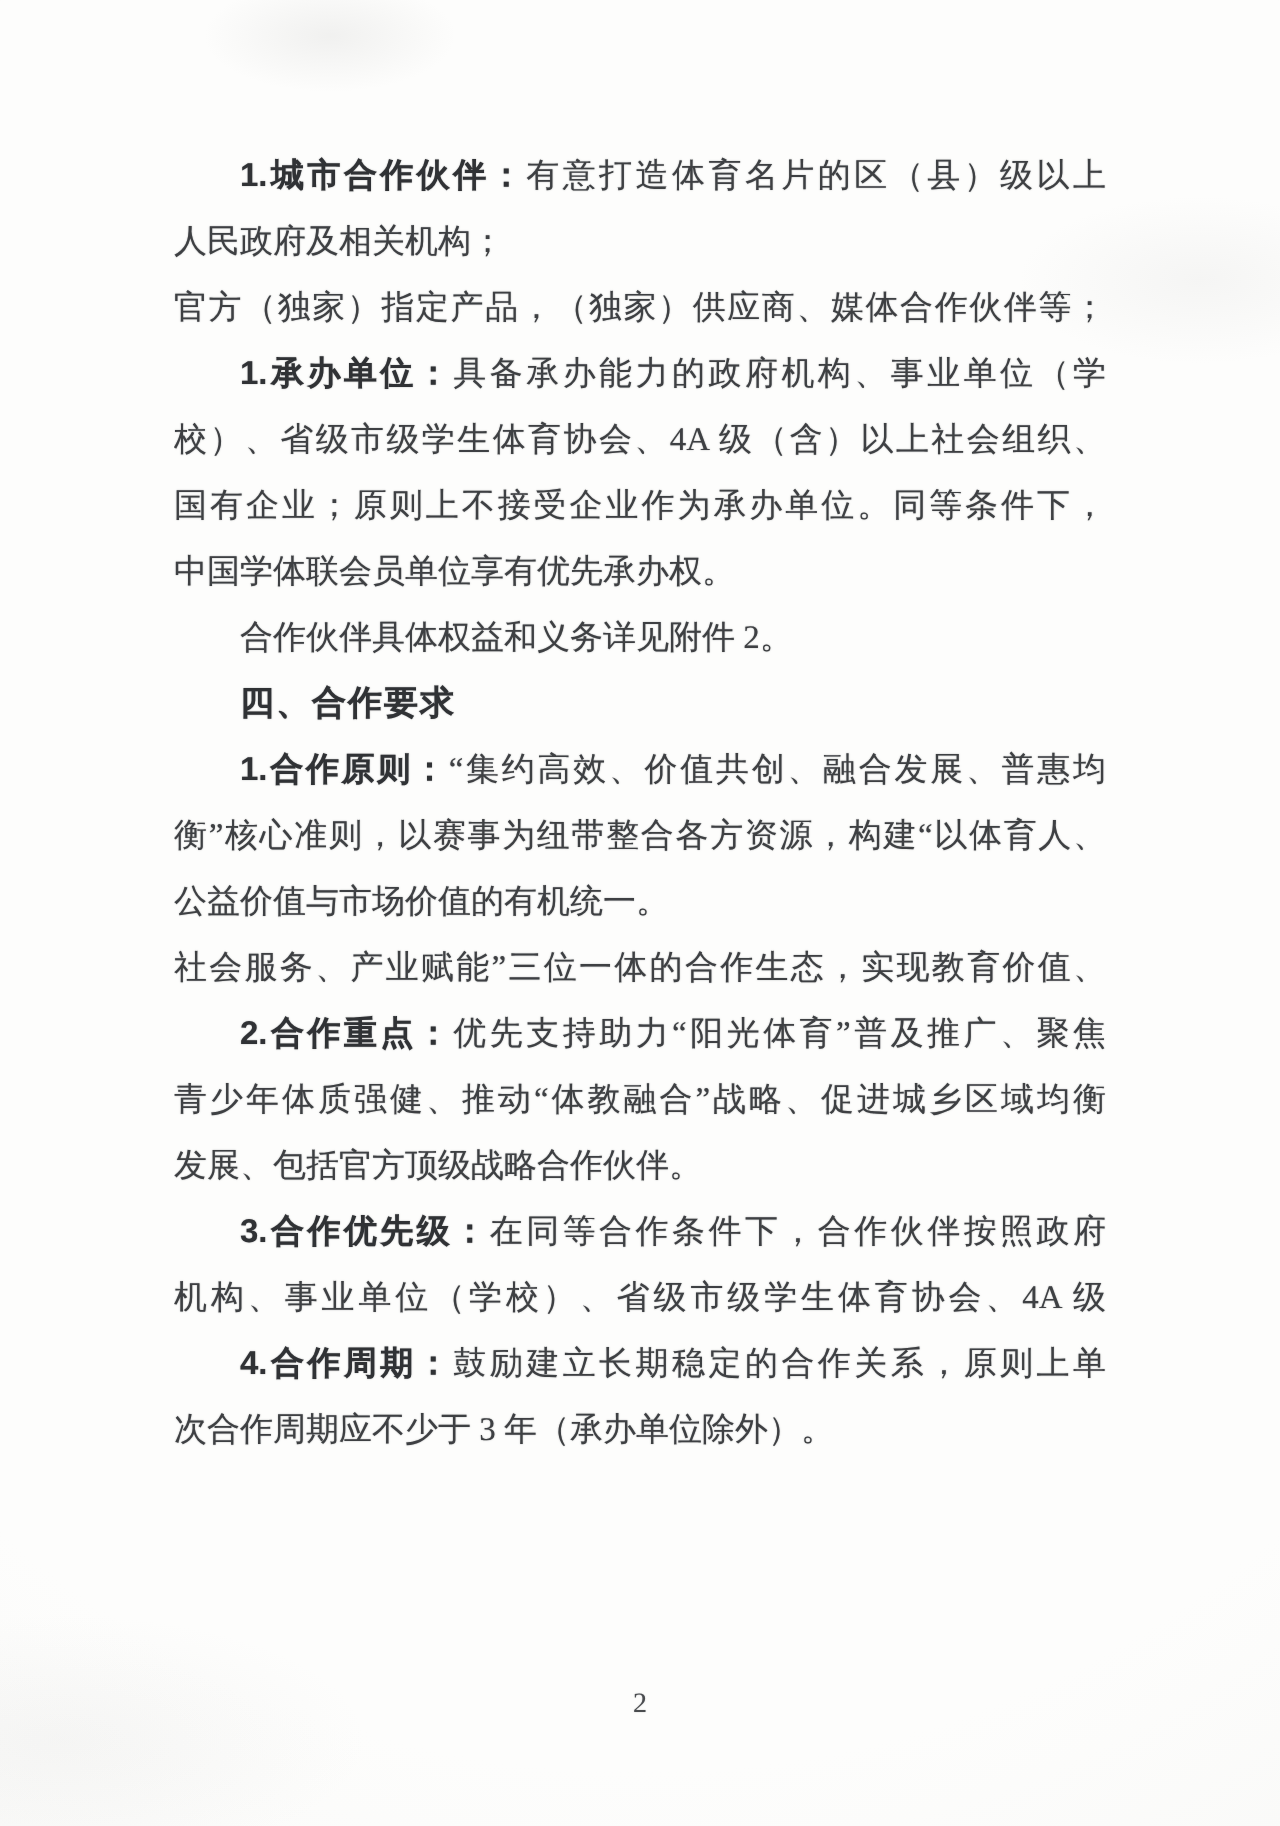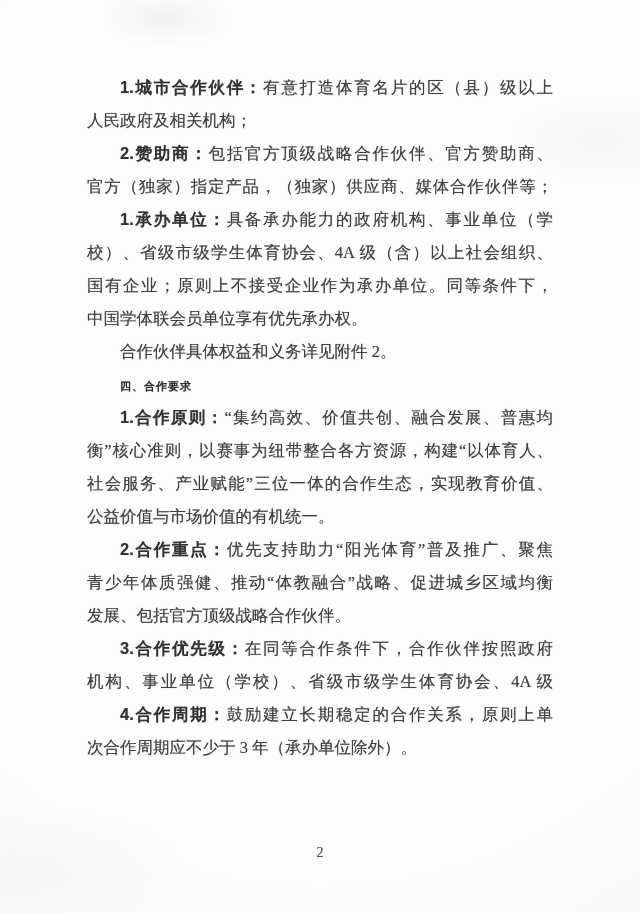--- a/index.html
+++ b/index.html
@@ -47,53 +47,52 @@
   .line.full {
     text-align: justify;
     text-align-last: justify;
   }
   .seg-b {
     font-family: "Liberation Sans", "DejaVu Sans", sans-serif;
     font-weight: 700;
     color: var(--bold-text, #303235);
   }
   .line.heading .seg-b {
-    font-size: 11px;
+    font-size: 17px;
     letter-spacing: 1px;
   }
   .pagenum {
     position: absolute;
     left: 0; top: 845px;
     width: 640px;
     text-align: center;
     font-family: "Liberation Serif", "DejaVu Serif", serif;
     font-size: 14px;
     color: #4a4c4f;
     text-shadow: 0 0 0.6px rgba(74,76,79,0.5);
   }
 </style>
 </head>
 <body>
 
 <div class="paper">
   <div class="content">
       <div class="line indent full"><span class="seg-b">1.城市合作伙伴：</span><span class="seg-r">有意打造体育名片的区（县）级以上</span></div>
       <div class="line"><span class="seg-r">人民政府及相关机构；</span></div>
-      <div class="line indent full"><span class="seg-b">2.赞助商：</span><span class="seg-r">包括官方顶级战略合作伙伴、官方赞助商、</span></div>
       <div class="line full"><span class="seg-r">官方（独家）指定产品，（独家）供应商、媒体合作伙伴等；</span></div>
       <div class="line indent full"><span class="seg-b">1.承办单位：</span><span class="seg-r">具备承办能力的政府机构、事业单位（学</span></div>
       <div class="line full"><span class="seg-r">校）、省级市级学生体育协会、4A 级（含）以上社会组织、</span></div>
       <div class="line full"><span class="seg-r">国有企业；原则上不接受企业作为承办单位。同等条件下，</span></div>
       <div class="line"><span class="seg-r">中国学体联会员单位享有优先承办权。</span></div>
       <div class="line indent"><span class="seg-r">合作伙伴具体权益和义务详见附件 2。</span></div>
       <div class="line indent heading"><span class="seg-b">四、合作要求</span></div>
       <div class="line indent full"><span class="seg-b">1.合作原则：</span><span class="seg-r">“集约高效、价值共创、融合发展、普惠均</span></div>
       <div class="line full"><span class="seg-r">衡”核心准则，以赛事为纽带整合各方资源，构建“以体育人、</span></div>
+      <div class="line"><span class="seg-r">公益价值与市场价值的有机统一。</span></div>
       <div class="line full"><span class="seg-r">社会服务、产业赋能”三位一体的合作生态，实现教育价值、</span></div>
-      <div class="line"><span class="seg-r">公益价值与市场价值的有机统一。</span></div>
       <div class="line indent full"><span class="seg-b">2.合作重点：</span><span class="seg-r">优先支持助力“阳光体育”普及推广、聚焦</span></div>
       <div class="line full"><span class="seg-r">青少年体质强健、推动“体教融合”战略、促进城乡区域均衡</span></div>
       <div class="line"><span class="seg-r">发展、包括官方顶级战略合作伙伴。</span></div>
       <div class="line indent full"><span class="seg-b">3.合作优先级：</span><span class="seg-r">在同等合作条件下，合作伙伴按照政府</span></div>
       <div class="line full"><span class="seg-r">机构、事业单位（学校）、省级市级学生体育协会、4A 级</span></div>
       <div class="line indent full"><span class="seg-b">4.合作周期：</span><span class="seg-r">鼓励建立长期稳定的合作关系，原则上单</span></div>
       <div class="line"><span class="seg-r">次合作周期应不少于 3 年（承办单位除外）。</span></div>
     </div>
   <div class="pagenum">2</div>
 </div>

